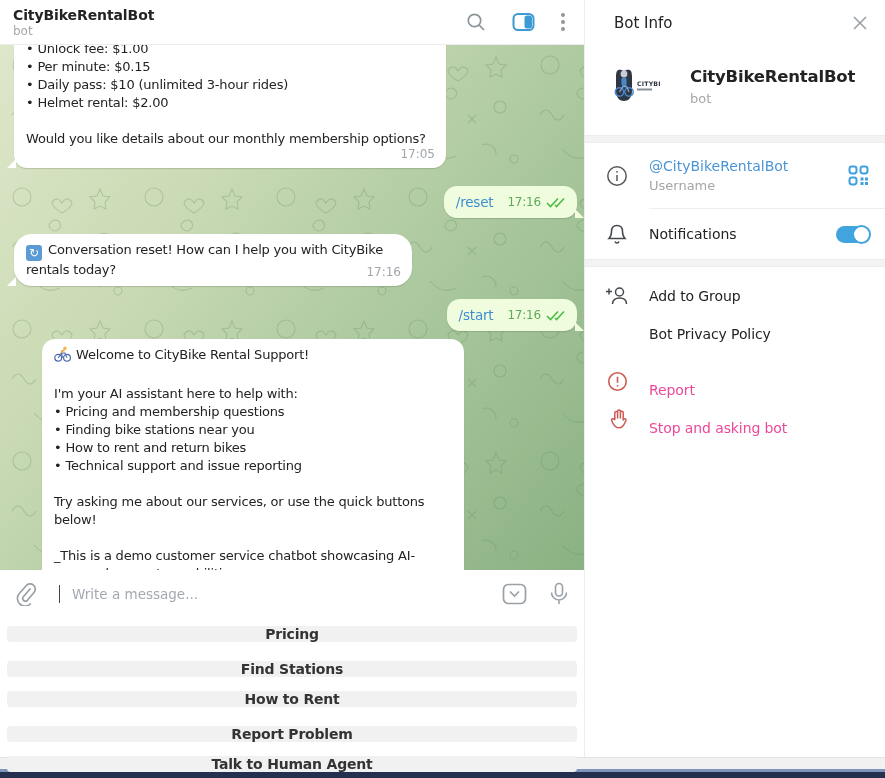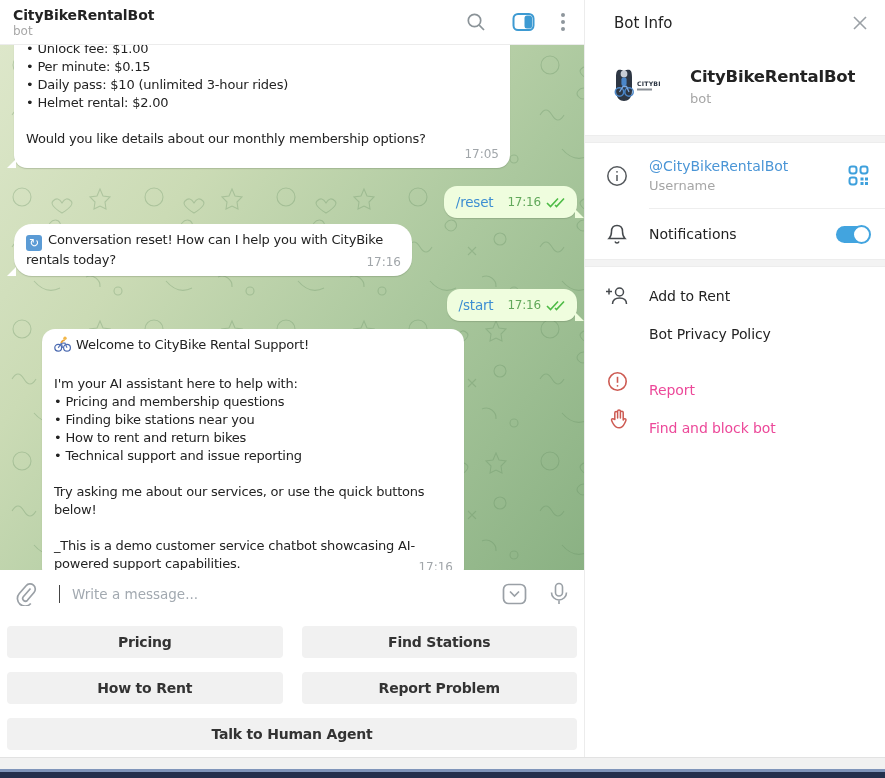--- a/index.html
+++ b/index.html
@@ -25,42 +25,42 @@
   .bubble { position:relative; border-radius:13px; padding:7px 12px 7px; font-size:13px; line-height:18px;
     letter-spacing:-0.2px; color:#232323; box-shadow:0 1px 1px rgba(80,100,70,.25); }
   .bubble.in { background:#fff; }
   .bubble.out { background:#effdde; display:flex; align-items:center; }
   .bubble.in::after { content:''; position:absolute; left:-7px; bottom:0; width:0; height:0;
     border-bottom:9px solid #fff; border-left:9px solid transparent; }
   .bubble.out::after { content:''; position:absolute; right:-7px; bottom:0; width:0; height:0;
     border-bottom:9px solid #effdde; border-right:9px solid transparent; }
   .msg-text { white-space:pre-line; }
   .btime { position:absolute; right:11px; bottom:5px; font-size:12px; color:#a1a6aa; letter-spacing:0; }
-  .w1 { width:496px; margin-top:-12px; padding-bottom:20px; border-top-left-radius:4px; border-top-right-radius:4px; }
+  .w1 { width:432px; margin-top:-12px; padding-bottom:20px; border-top-left-radius:4px; border-top-right-radius:4px; }
   .w3 { width:398px; padding-bottom:7px;border-radius:18px; }
   .w5 { width:422px; padding-bottom:8px;margin-left:28px; }
-  .gap1{ margin-bottom:18px; } .gap2{ margin-bottom:6px; } .gap3{ margin-bottom:13px; } .gap4{ margin-bottom:8px; }
+  .gap1{ margin-bottom:18px; } .gap2{ margin-bottom:16px; } .gap3{ margin-bottom:13px; } .gap4{ margin-bottom:8px; }
   .cmd { color:#3d8ed2; font-size:13.5px; }
   .out-time { color:#62a85b; font-size:12px; margin-left:14px; }
   .checks { margin-left:5px; display:flex; }
   .msg-ico { display:inline-block; vertical-align:-3px; margin-right:5px; }
   .reset-ico { display:inline-block; width:16px; height:16px; border-radius:3px; background:#5b9bd5; color:#fff;
     font-size:12px; line-height:16px; text-align:center; vertical-align:-3px; margin-right:6px; }
 
   
   .composer { height:48px; background:#fff; display:flex; align-items:center; padding:0 15px; gap:12px; }
   .caret { width:1px; height:18px; background:#444; margin-left:10px; }
   .composer input { flex:1; border:none; outline:none; font-family:"DejaVu Sans",sans-serif; font-size:13.5px; color:#333; }
   .composer input::placeholder { color:#a2a9b0; }
   .cicon { cursor:pointer; display:flex; align-items:center; }
   .cicon.kbd { margin-right:10px; }
 
   
   .kb { height:139px; background:#fff; padding:8px 7px 0; }
-  .kb-row { display:flex; gap:19px; margin-bottom:14px; }
+  .kb-row { display:flex; gap:19px; margin-bottom:14px;flex-direction:column; }
   .kb-btn { flex:1; height:32px; background:#f1f1f1; border:none; border-radius:4px; cursor:pointer;
     font-family:"DejaVu Sans",sans-serif; font-size:14px; font-weight:600; color:#333; letter-spacing:-0.2px; }
 
   
   .info-panel { flex:1; background:#fff; border-left:1px solid #ececec; display:flex; flex-direction:column; }
   .panel-header { height:45px; display:flex; align-items:center; padding:0 17px 0 29px; }
   .panel-title { flex:1; font-size:15px; font-weight:normal; color:#232323; }
   .profile { display:flex; align-items:center; padding:16px 16px 24px 25px; gap:30px; }
   .avatar { width:50px; height:50px; border-radius:6px; background:#fff; overflow:hidden; flex:none; }
   .bot-name { font-size:16.5px; font-weight:600; color:#232323; letter-spacing:-0.2px; }
@@ -339,21 +339,21 @@
     <div class="menu">
       <div class="mitem">
         <span class="icell">
           <svg width="24" height="22" viewBox="0 0 24 22" fill="none" stroke="#45494d" stroke-width="1.5">
             <circle cx="14.5" cy="7" r="4"></circle>
             <path d="M7.5 19 c0 -4.2 3.2 -6 7 -6 s7 1.8 7 6"></path>
             <line x1="1" y1="6.5" x2="7" y2="6.5"></line>
               <line x1="4" y1="3.5" x2="4" y2="9.5"></line>
           </svg>
         </span>
-        <span class="label">Add to Rent</span>
+        <span class="label">Add to Group</span>
       </div>
       <div class="mitem">
         <span class="icell"></span>
         <span class="label">Bot Privacy Policy</span>
       </div>
       <div class="mgap"></div>
       <div class="mitem danger">
         <span class="icell">
           <svg width="21" height="21" viewBox="0 0 21 21" fill="none" stroke="#cd5a52" stroke-width="1.6">
             <circle cx="10.5" cy="10.5" r="8.7"></circle>
@@ -362,20 +362,20 @@
           </svg>
         </span>
         <span class="label">Report</span>
       </div>
       <div class="mitem danger">
         <span class="icell">
           <svg width="21" height="22" viewBox="0 0 21 22" fill="none" stroke="#cd5a52" stroke-width="1.5" stroke-linejoin="round" stroke-linecap="round">
             <path d="M7.8 11.5 L7.8 5 a1.4 1.4 0 0 1 2.8 0 L10.6 10 L10.6 3.4 a1.4 1.4 0 0 1 2.8 0 L13.4 10 L13.4 4.6 a1.4 1.4 0 0 1 2.8 0 L16.2 12 C16.6 11.4 17.7 10.2 18.7 11 C19.6 11.8 18.6 13.4 17.8 15 C16.8 17.2 15.8 19.8 12.2 19.8 C8.2 19.8 7.2 17.2 5.6 14.6 C4.6 12.9 4 11.5 5 10.9 C6 10.3 7 11 7.8 11.5 z"></path>
           </svg>
         </span>
-        <span class="label">Find and block bot</span>
+        <span class="label">Stop and asking bot</span>
       </div>
     </div>
   </aside>
 </div>
 
 <div class="strip-gray"></div>
 <div class="strip-blue"></div>
 
 </body></html>

